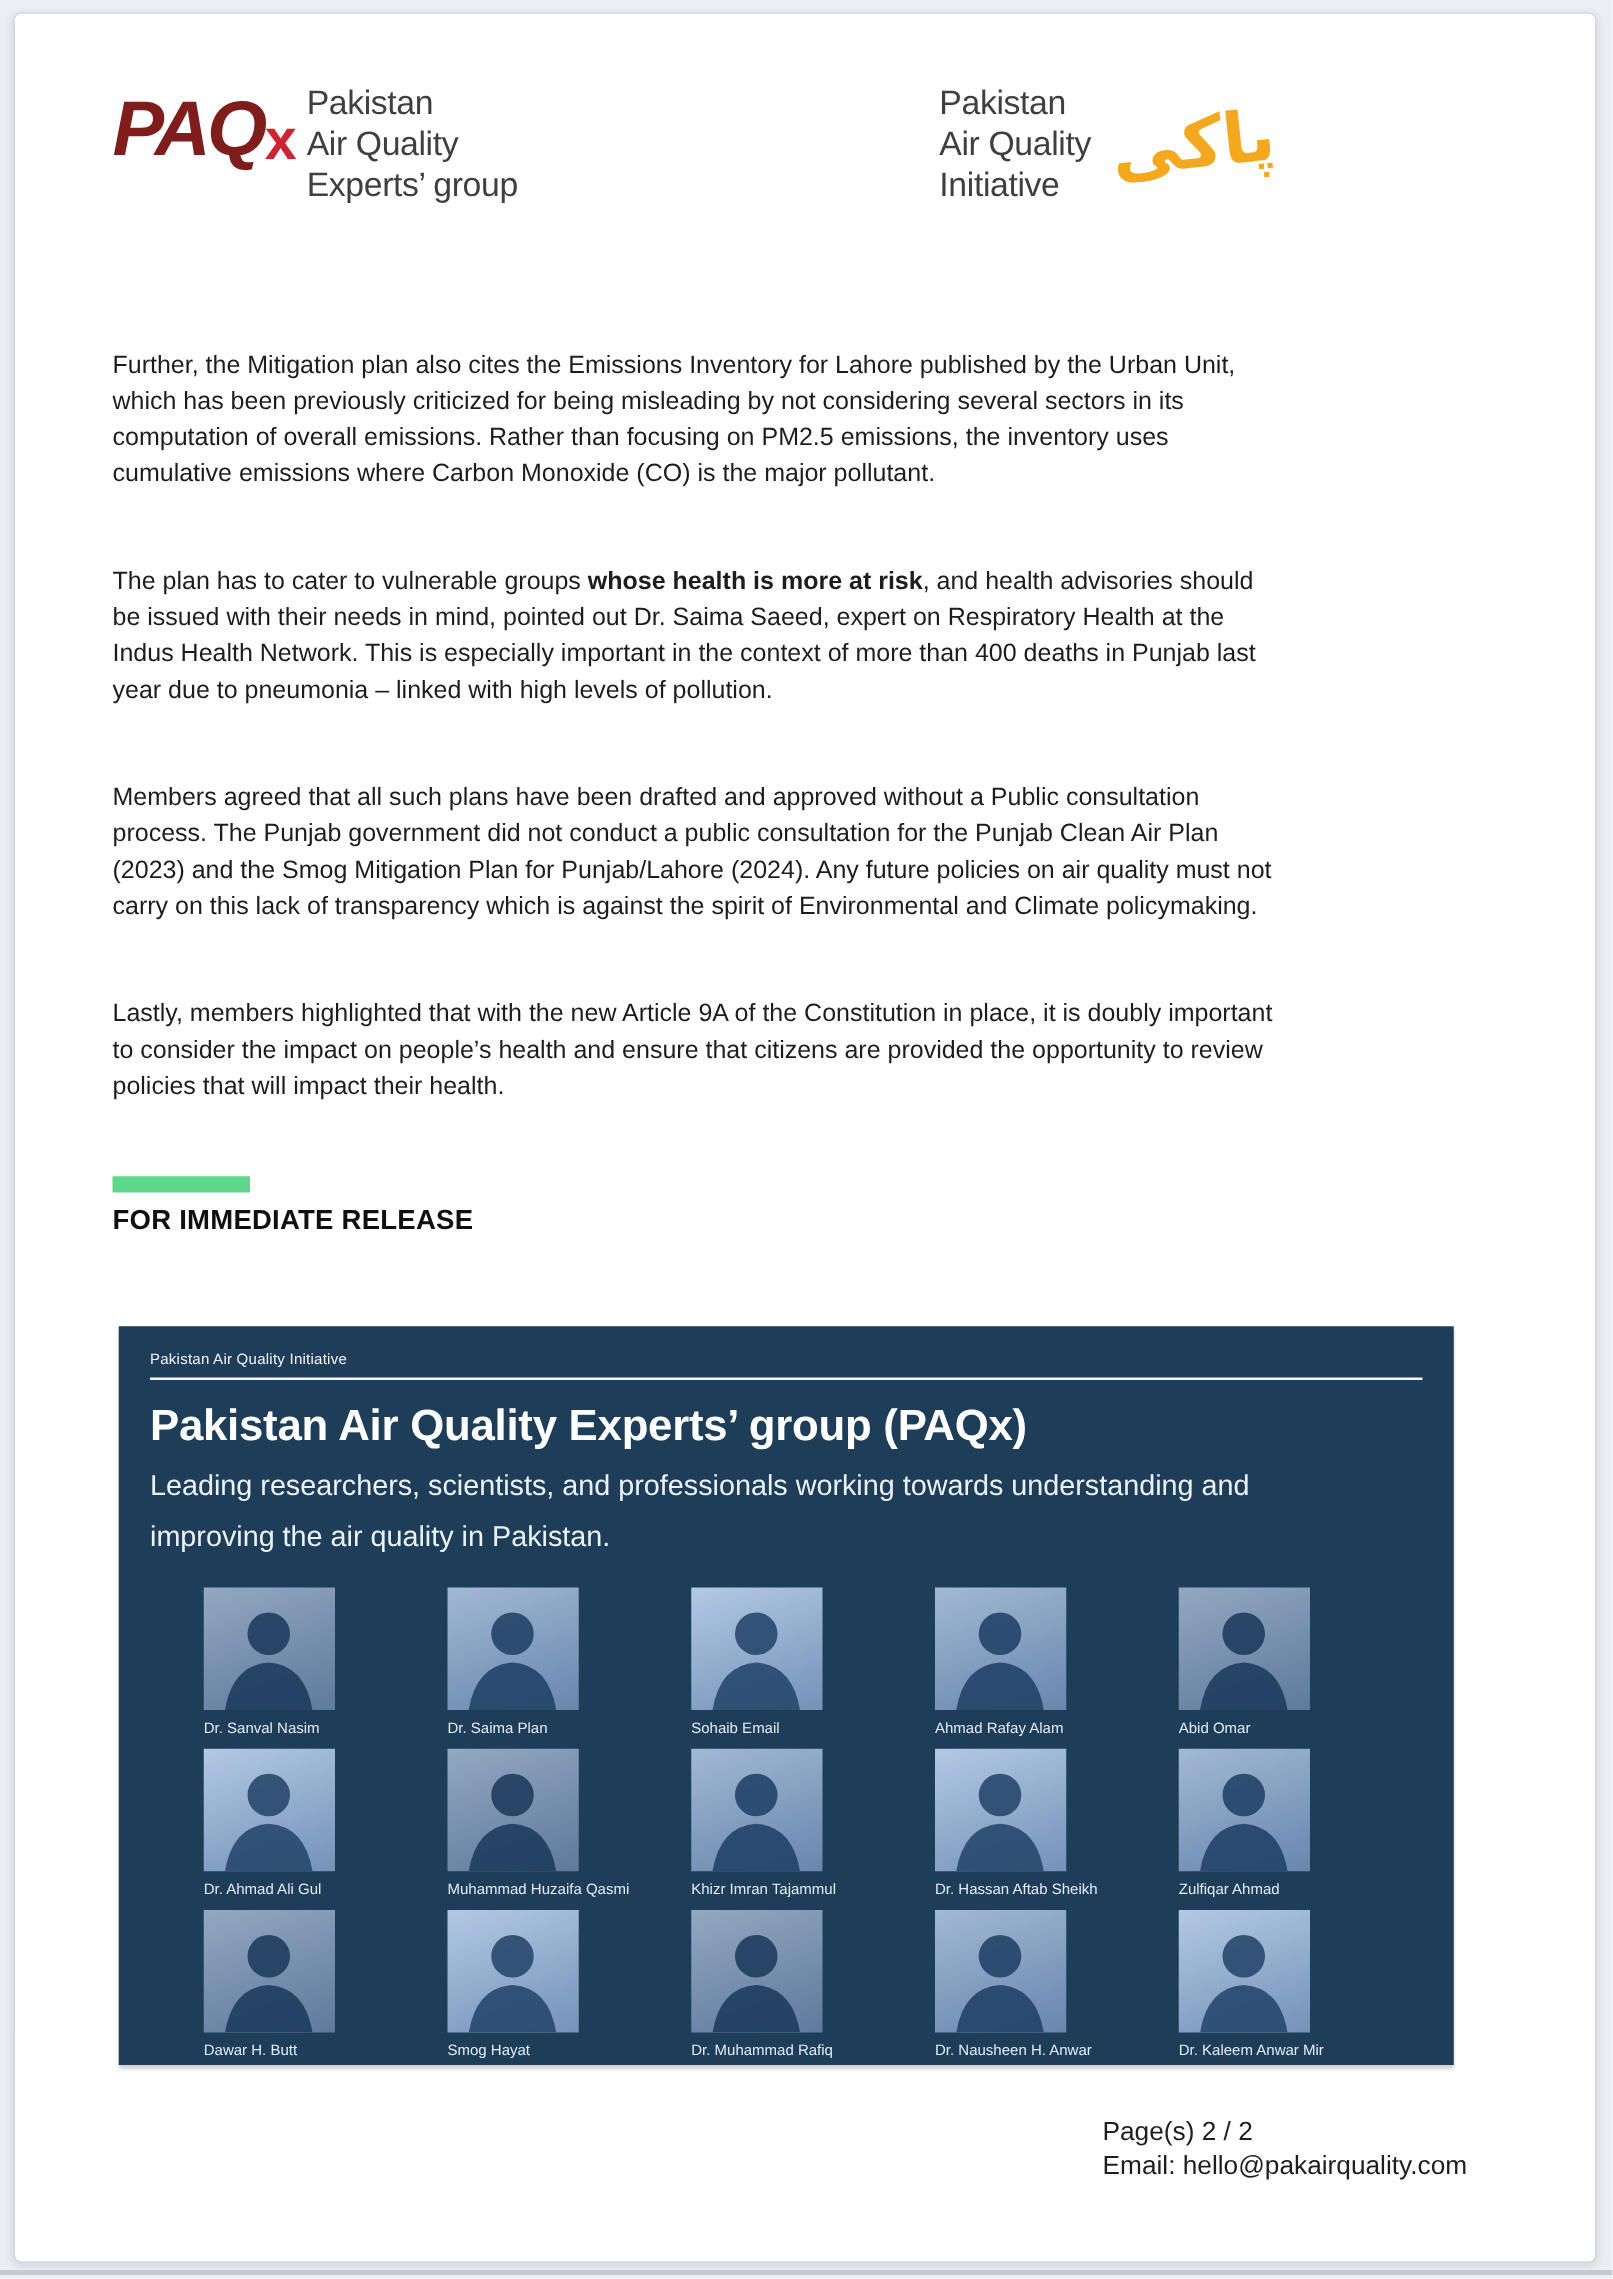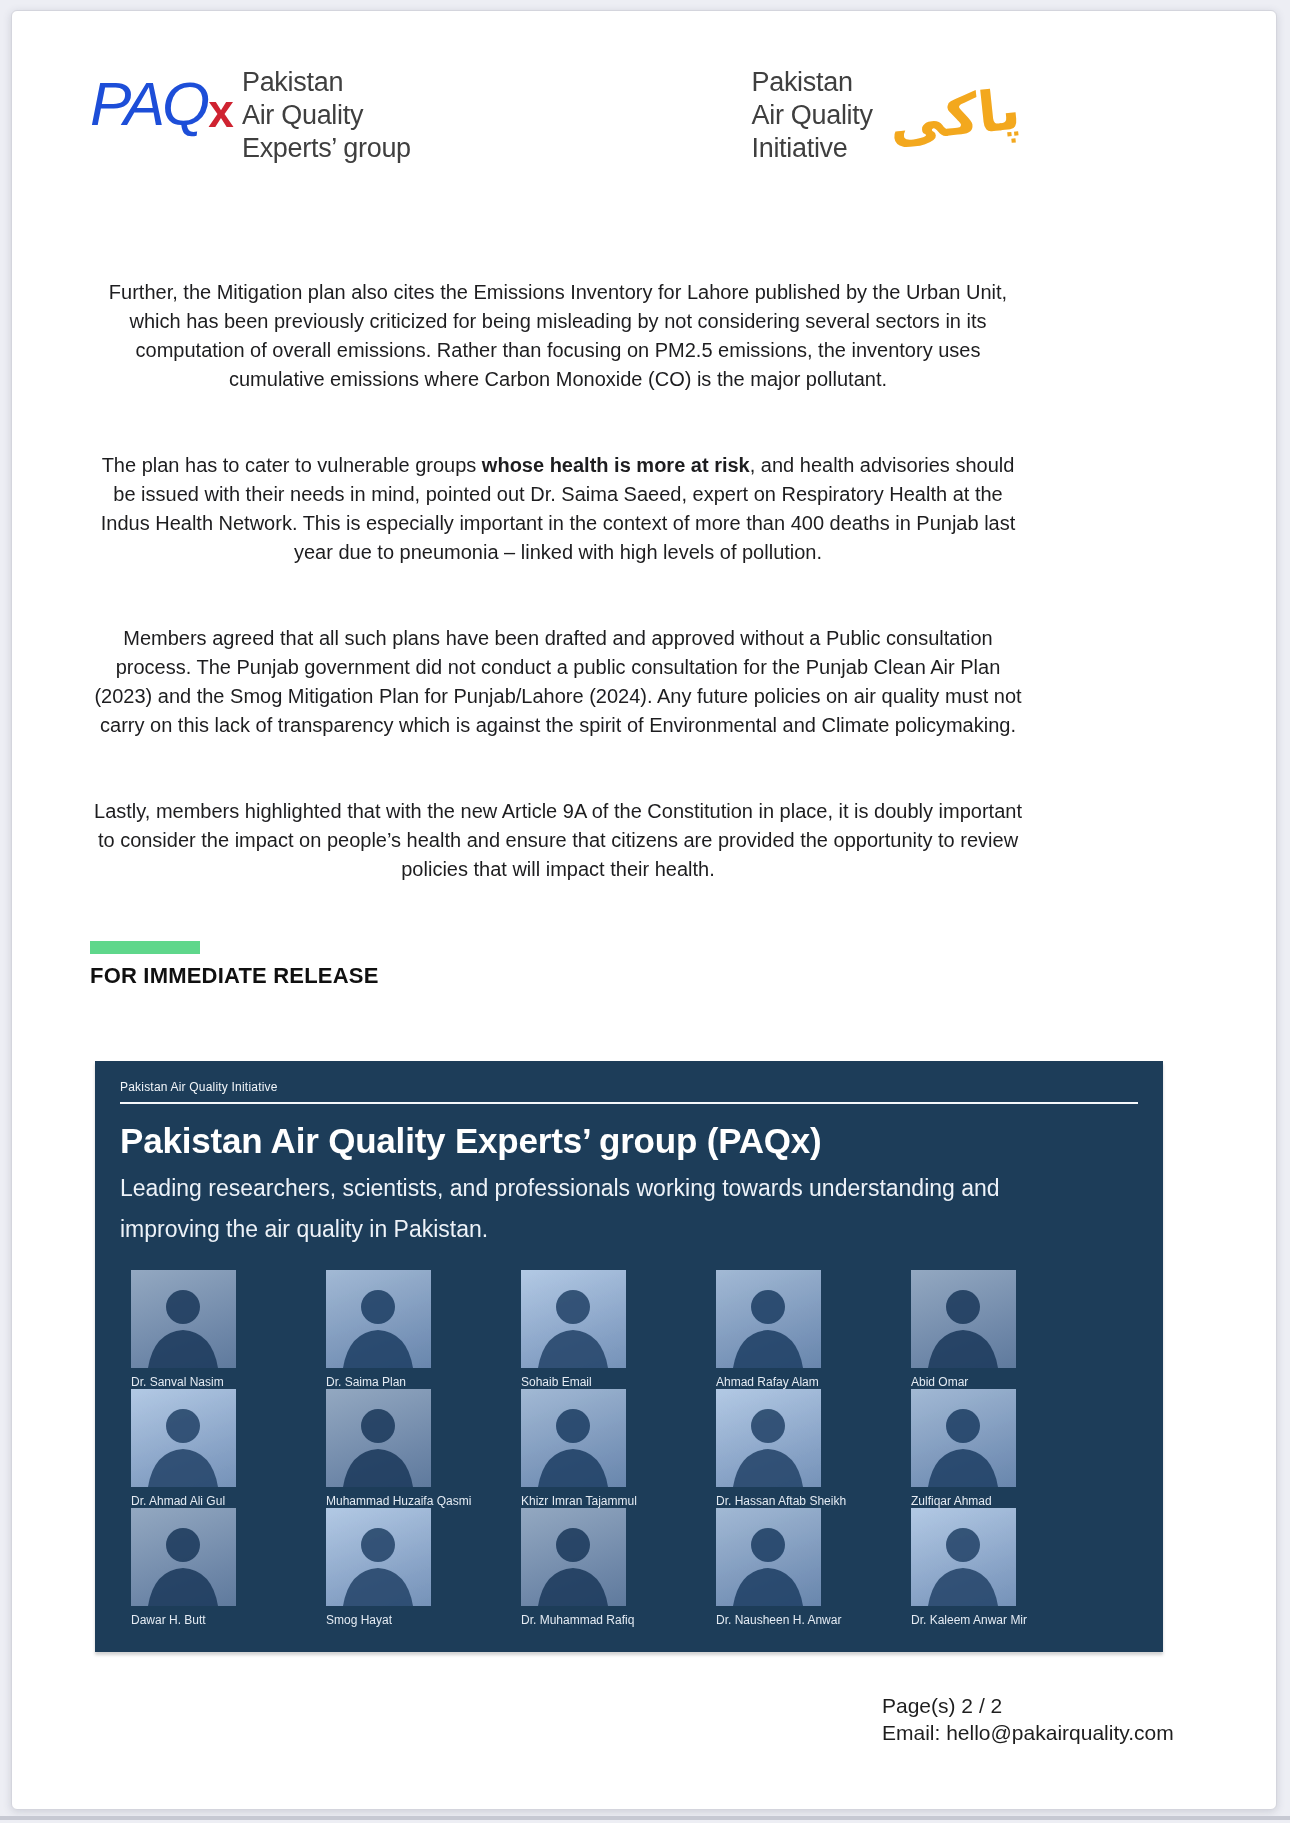--- a/index.html
+++ b/index.html
@@ -18,40 +18,40 @@
   }
   .bottom-strip { position:absolute; left:0; right:0; top:1816px; height:4px; background:#c7c9d3; }
 
   
   .masthead {
     display:flex; justify-content:space-between; align-items:flex-start;
     padding:55px 256px 0 78px; height:112px;
   }
   .paqx-logo { display:flex; align-items:flex-start; }
   .paq-word {
-    font-size:62px; font-weight:400; font-style:italic; color:#1d4ed8;
+    font-size:62px; font-weight:700; font-style:italic; color:#7f1d1d;
     letter-spacing:-3px; line-height:76px;
   }
   .paq-x {
     font-size:46px; color:#cf2331; font-weight:600; line-height:46px;
     margin:22px 0 0 1px;
   }
   .logo-lines { margin-left:8px; }
   .logo-lines div {
     font-size:27px; line-height:33px; color:#3f3f3f; letter-spacing:-0.3px;
   }
   .paqi-logo { display:flex; align-items:center; }
   .calligraphy {
     font-family:"DejaVu Sans",sans-serif;
     font-size:56px; line-height:60px; color:#f3a81e; font-weight:bold;
     margin-left:16px; transform:rotate(-6deg);
   }
 
   
-  .article { margin:100px 0 0 78px; width:936px;text-align:center; }
+  .article { margin:100px 0 0 78px; width:936px; }
   .article p { margin:0 0 57px 0; font-size:20px; line-height:29px; }
   .article b { font-weight:700; }
 
   
   .release { margin:5px 0 0 78px; }
   .accent-bar { width:110px; height:13px; background:#5fd78b; }
   .release h2 {
     margin:9px 0 0 0; font-size:22px; font-weight:700; color:#101010;
     letter-spacing:0.2px;
   }
@@ -66,22 +66,22 @@
   .kicker-line { margin:8px 25px 0 25px; height:2px; background:#f5f8fb; border:none; }
   .banner h1 {
     margin:16px 25px 0 25px; font-size:35px; line-height:42px; font-weight:700;
     letter-spacing:-0.2px; color:#ffffff;
   }
   .subtitle {
     margin:6px 25px 0 25px; max-width:905px;
     font-size:23px; line-height:41px; color:#edf2f8; font-weight:400;
   }
   .members {
-    margin-top:20px; padding-left:36px;
-    display:grid; grid-template-columns:repeat(5,195px); 
+    margin-top:20px; padding-left:68px;
+    display:grid; grid-template-columns:repeat(5,195px); row-gap:10px;
   }
   .member { width:195px; }
   .photo {
     width:105px; height:98px; position:relative; overflow:hidden;
     background:linear-gradient(160deg,#93a8c1 0%,#6e87a8 70%,#5f7a9d 100%);
   }
   .member:nth-child(even) .photo { filter:brightness(1.1); }
   .member:nth-child(3n) .photo { filter:brightness(1.2) saturate(.9); }
   .photo svg { position:absolute; left:0; top:0; }
   .member-name { margin-top:7px; font-size:12px; line-height:14px; color:#e4ebf3; }

